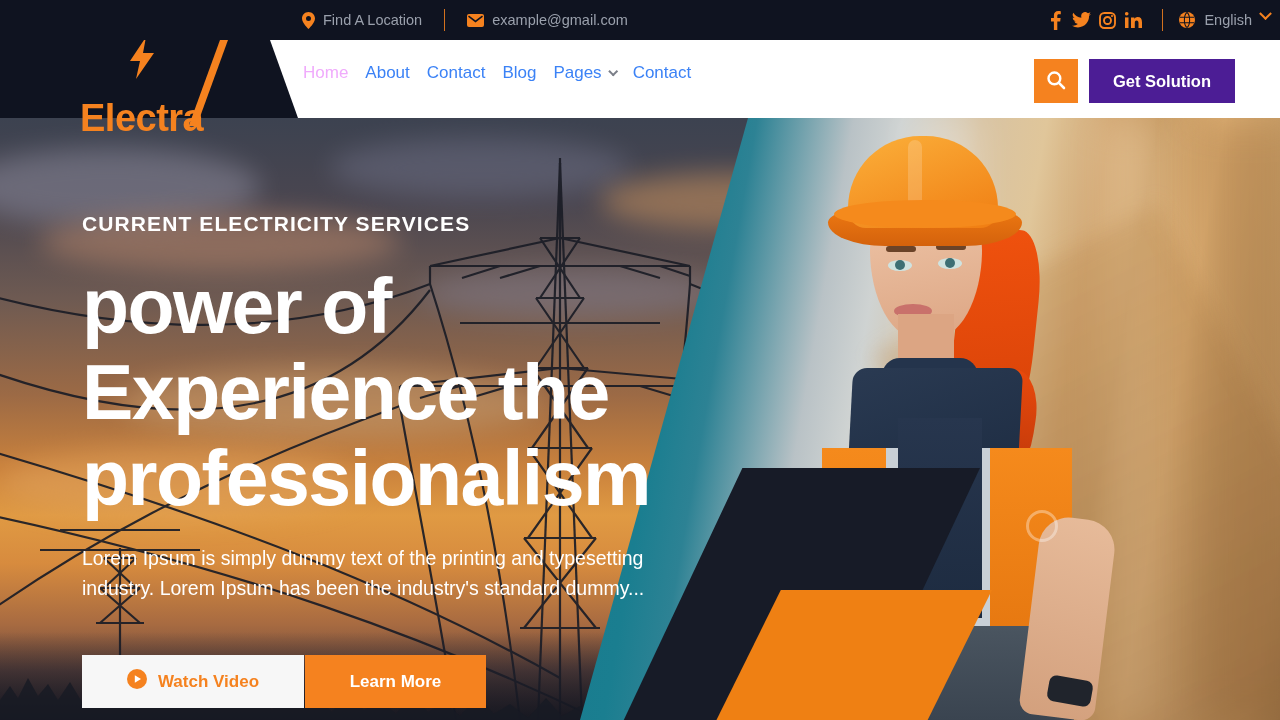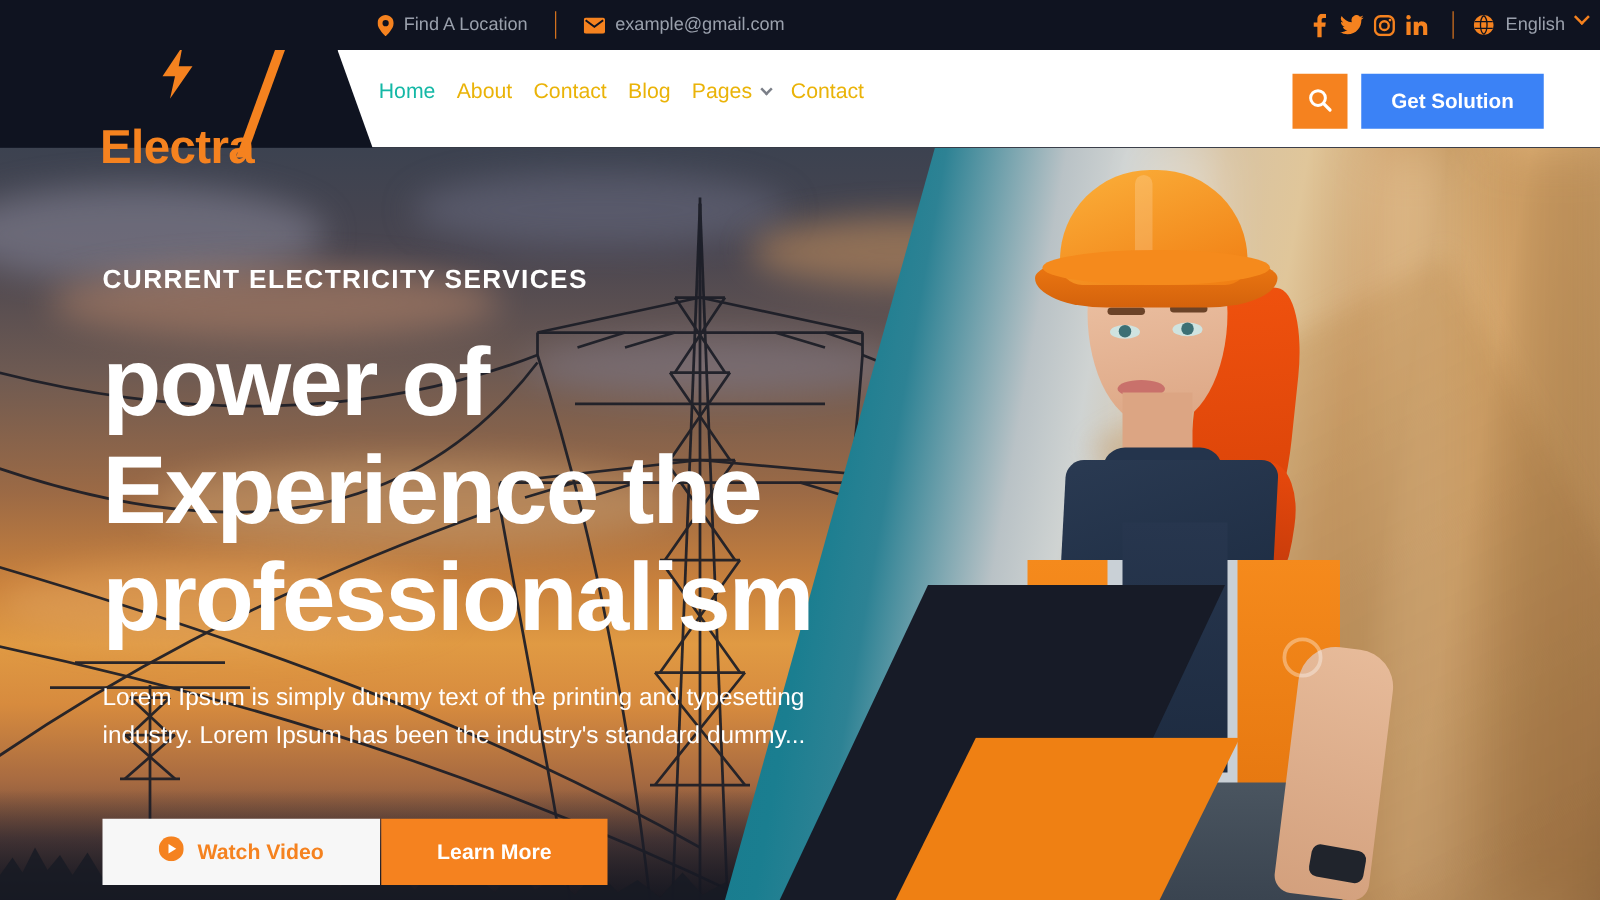--- a/index.html
+++ b/index.html
@@ -54,34 +54,34 @@
   }
   .logo {
     position: absolute; left: 80px; top: 37px; display: flex; align-items: center; gap: 20px;
     z-index: 25; pointer-events: auto; flex-direction: column;
   }
   .logo .bolt { color: #f5821f; display: inline-flex; }
   .logo .word { color: #f5821f; font-size: 38px; font-weight: 700; letter-spacing: -0.5px; line-height: 1; }
 
   .nav { position: absolute; left: 303px; top: 63px; display: flex; align-items: center; gap: 0; z-index: 26; pointer-events: auto; }
   .nav a {
-    font-size: 17px; color: #eab308; text-decoration: none; padding: 0 17px 0 0;
+    font-size: 17px; color: #3b82f6; text-decoration: none; padding: 0 17px 0 0;
     display: inline-flex; align-items: center; gap: 7px; white-space: nowrap;
   }
   .nav a:first-child { }
-  .nav a.active { color: #14b8a6; }
+  .nav a.active { color: #f0abfc; }
   .nav .caret { width: 7px; height: 7px; border-right: 2.2px solid #7b7f88; border-bottom: 2.2px solid #7b7f88; transform: rotate(45deg) translate(-1px,-2px); display: inline-block; }
 
   .hdr-actions { position: absolute; right: 45px; top: 59px; display: flex; align-items: center; gap: 11px; z-index: 26; pointer-events: auto; }
   .search-btn {
     width: 44px; height: 44px; background: #f5821f; border: none; cursor: pointer;
     display: flex; align-items: center; justify-content: center;
   }
   .cta-btn {
-    height: 44px; padding: 0 24px; background: #3b82f6; border: none; cursor: pointer;
+    height: 44px; padding: 0 24px; background: #4c1d95; border: none; cursor: pointer;
     color: #fff; font-size: 16.5px; font-weight: 700; font-family: "Liberation Sans", sans-serif;
     display: flex; align-items: center; justify-content: center;
   }
 
   
   .hero { position: absolute; left: 0; top: 118px; width: 1280px; height: 602px; overflow: hidden; }
 
   
   .sky {
     position: absolute; inset: 0;

